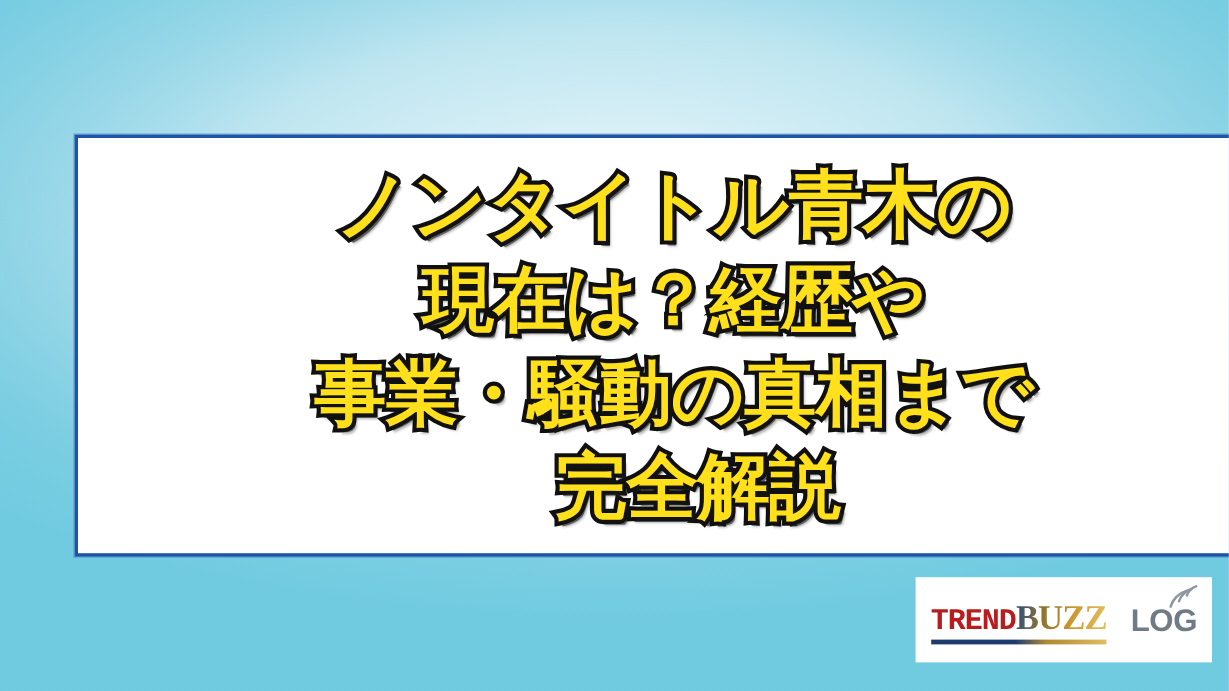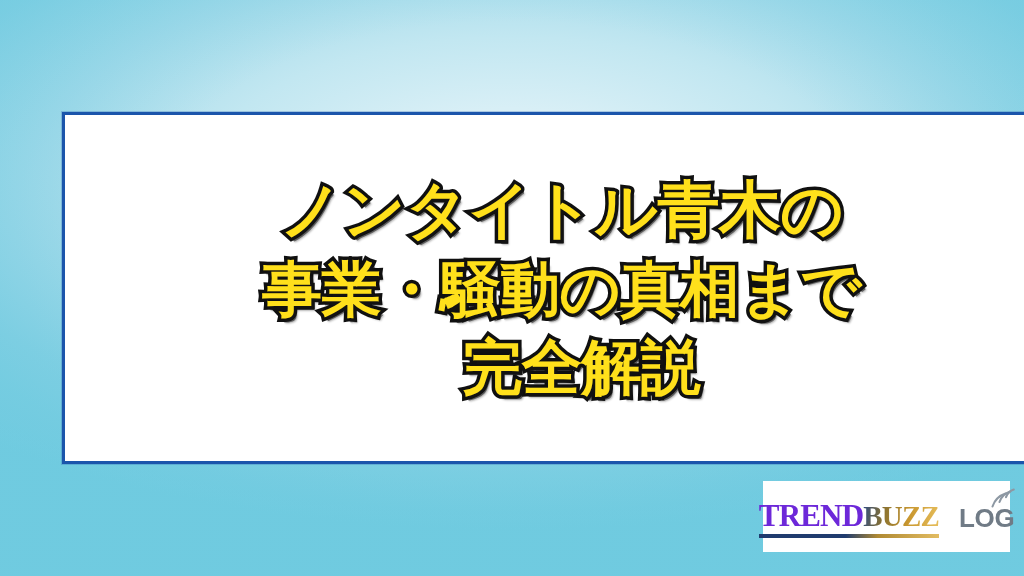--- a/index.html
+++ b/index.html
@@ -115,25 +115,25 @@
     transform: translateY(-1px);
   }
 
   #brand-wordmark {
     position: relative;
     display: flex;
     align-items: baseline;
   }
 
   .brand-trend {
-    font-family: Liberation Serif, serif;
+    font-family: Liberation Mono, monospace;
     font-weight: 700;
-    font-size: 31px;
+    font-size: 25px;
     letter-spacing: -0.8px;
-    color: #6d28d9;
+    color: #b91c1c;
     line-height: 1;
   }
   .brand-buzz {
     font-family: Liberation Serif, serif;
     font-weight: 700;
     font-size: 29px;
     letter-spacing: -0.8px;
     line-height: 1;
     background: linear-gradient(100deg, #2a4a84 0%, #8a7230 28%, #c9972f 60%, #e8c05e 100%);
     -webkit-background-clip: text;
@@ -169,20 +169,21 @@
   }
 </style>
 </head>
 <body>
 
 <div id="thumbnail-canvas">
 
   <div id="headline-card">
     <div id="headline-lines">
       <div class="headline-line line-1">ノンタイトル青木の</div>
+      <div class="headline-line line-2">現在は？経歴や</div>
       <div class="headline-line line-3">事業・騒動の真相まで</div>
       <div class="headline-line line-4">完全解説</div>
     </div>
   </div>
 
   <div id="brand-logo">
     <div id="brand-logo-inner">
       <div id="brand-wordmark">
         <span class="brand-trend">TREND</span>
         <span class="brand-buzz">BUZZ</span>

